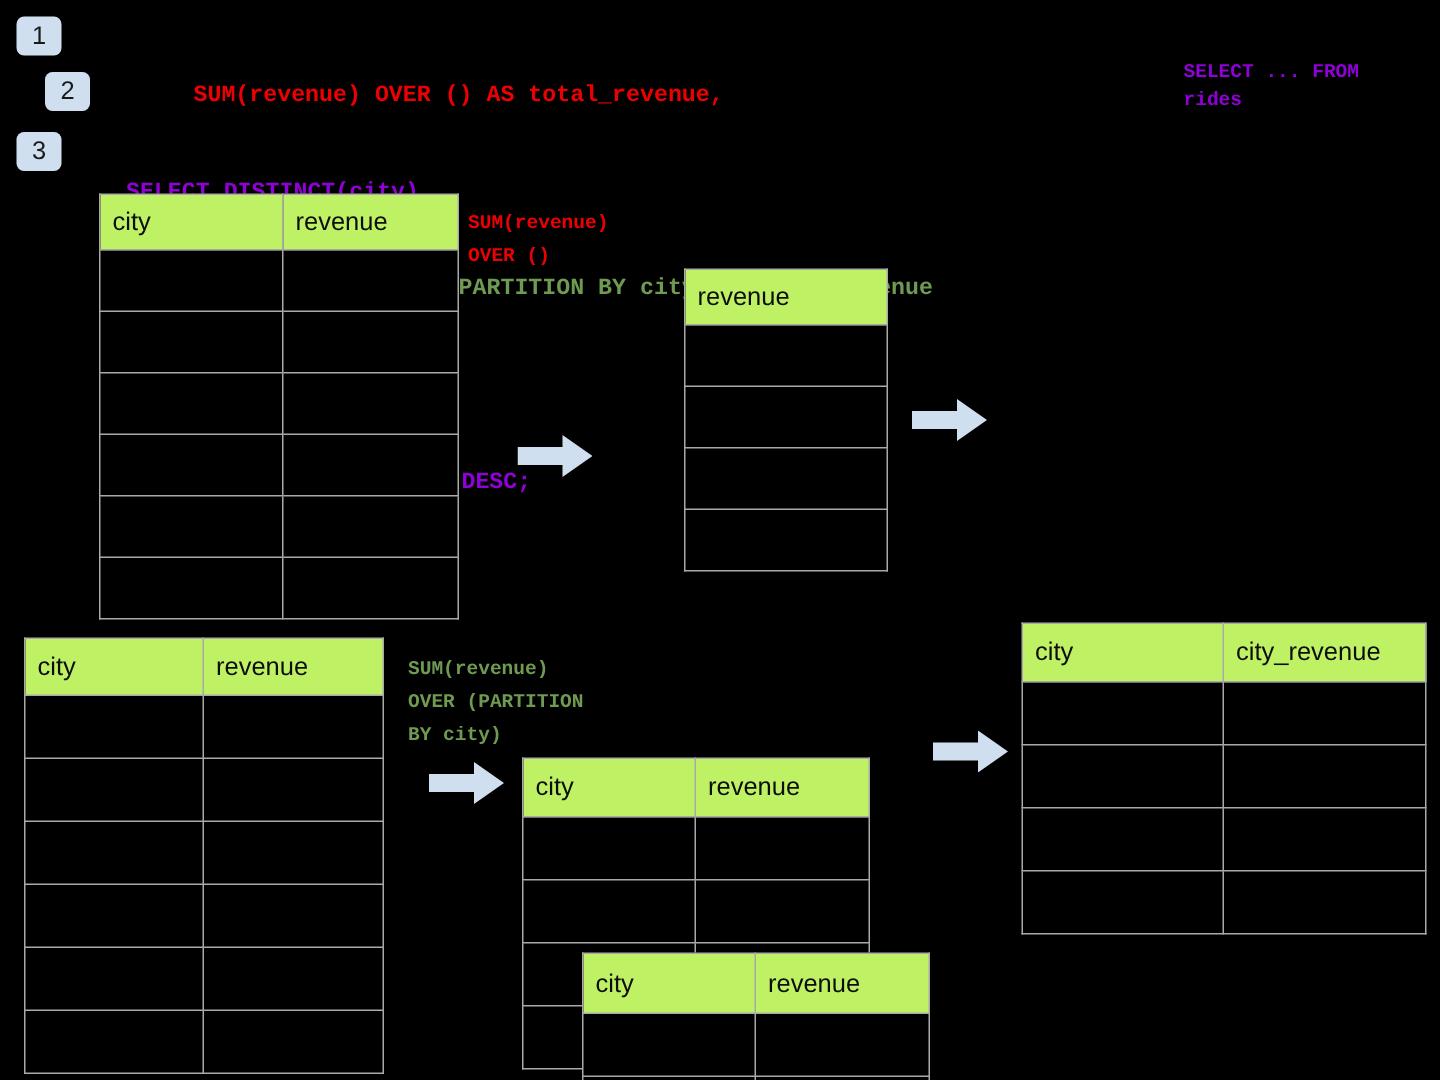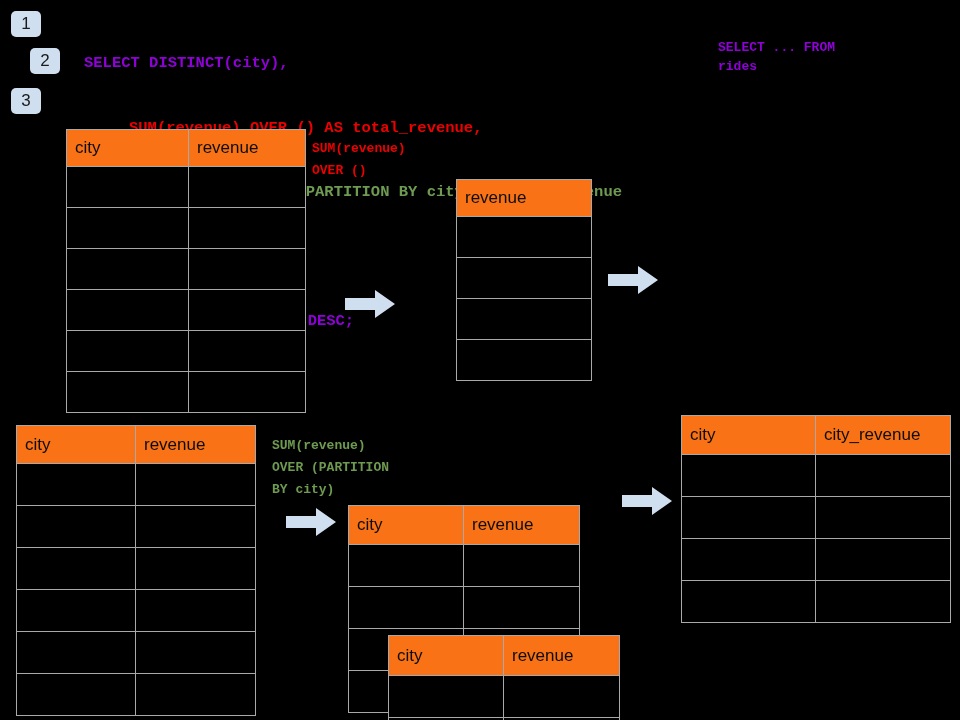--- a/index.html
+++ b/index.html
@@ -76,21 +76,21 @@
   }
   .tbl td, .tbl th {
     border: 1px solid #a9a9a9;
     padding: 0 8px;
     font-weight: normal;
     text-align: left;
     background: #000000;
     color: #ffffff;
   }
   .tbl thead th {
-    background: #f97316;
+    background: #bef264;
     color: #0d0d0d;
     font-size: 17px;
     border: 1px solid #a9a9a9;
   }
   .tbl tbody td {
     background: #000000;
   }
 
   
   .arrow {
@@ -100,28 +100,28 @@
 </head>
 <body>
 
 <div id="canvas">
 
   <div class="badge" style="left:11px; top:11px;">1</div>
   <div class="badge" style="left:30px; top:48px;">2</div>
   <div class="badge" style="left:11px; top:88px;">3</div>
 
   <div class="sql" style="left:84px; top:10px;">
+    <div class="sql-line c-red" style="padding-left:45px;">SUM(revenue) OVER () AS total_revenue,</div>
     <div class="sql-line c-purple">SELECT DISTINCT(city),</div>
-    <div class="sql-line c-red" style="padding-left:45px;">SUM(revenue) OVER () AS total_revenue,</div>
     <div class="sql-line c-green" style="padding-left:45px;">SUM(revenue) OVER (PARTITION BY city) as city_revenue</div>
     <div class="sql-line c-purple" style="padding-left:19px;">FROM rides</div>
     <div class="sql-line c-purple" style="padding-left:19px;">ORDER by city_revenue DESC;</div>
   </div>
 
-  <div class="side-note" style="left:718px; top:38px;">SELECT ... FROM rides</div>
+  <div class="side-note" style="left:789px; top:38px;">SELECT ... FROM rides</div>
 
   <div class="annot c-red" style="left:312px; top:138px;">SUM(revenue)
 OVER ()</div>
 
   <div class="annot c-green" style="left:272px; top:435px;">SUM(revenue)
 OVER (PARTITION
 BY city)</div>
 
   <table class="tbl" style="left:66px; top:129px; width:239px;">
     <colgroup>

